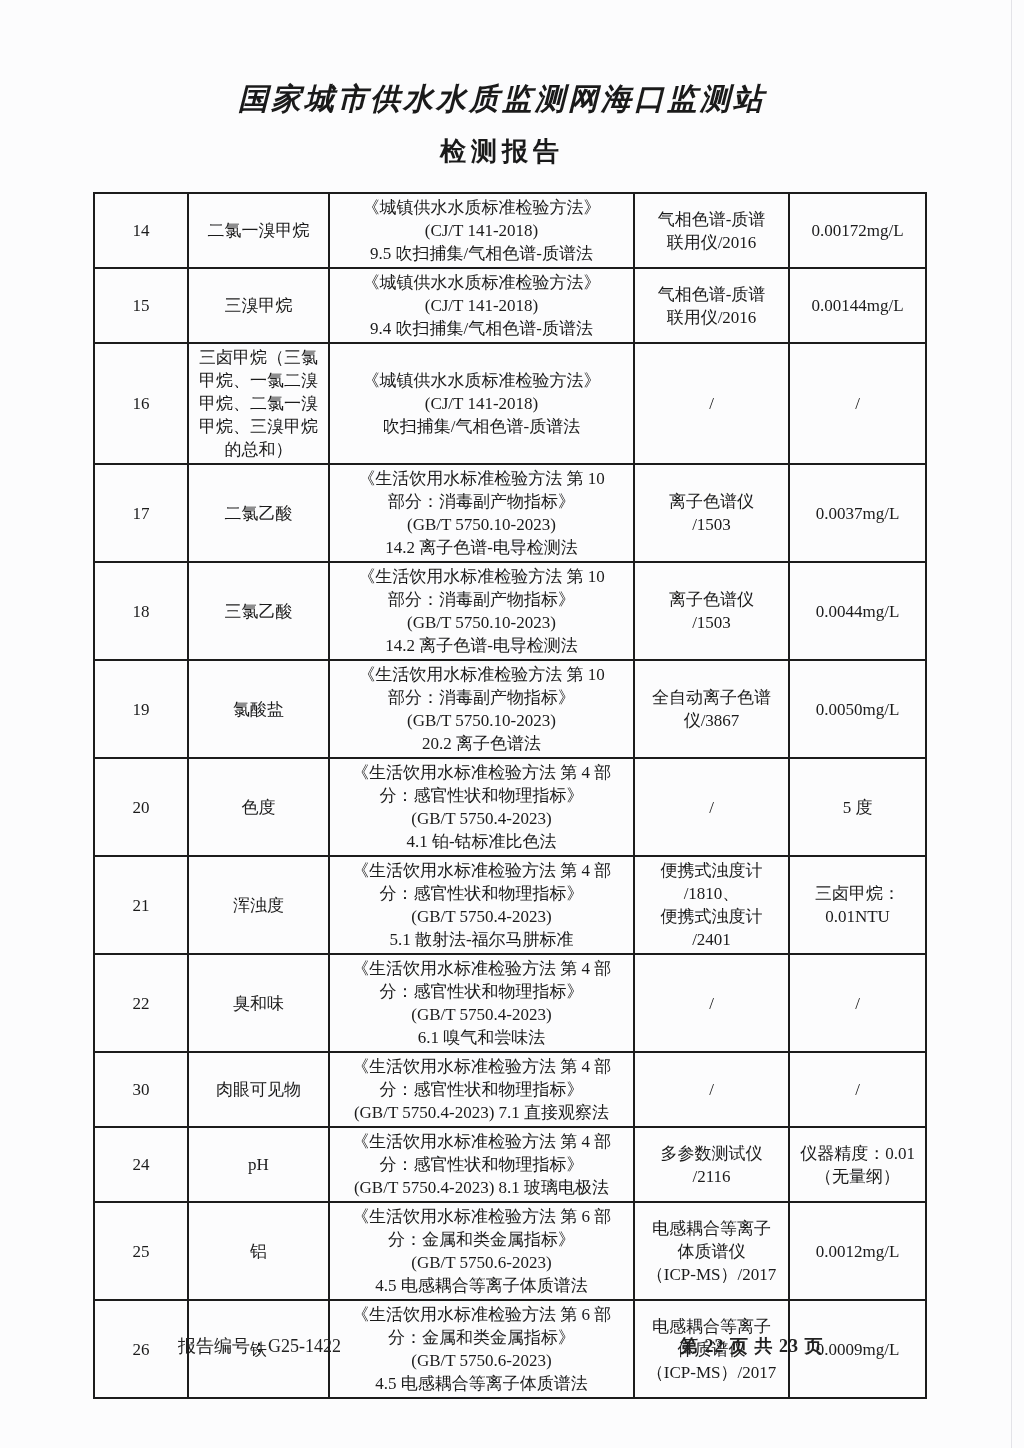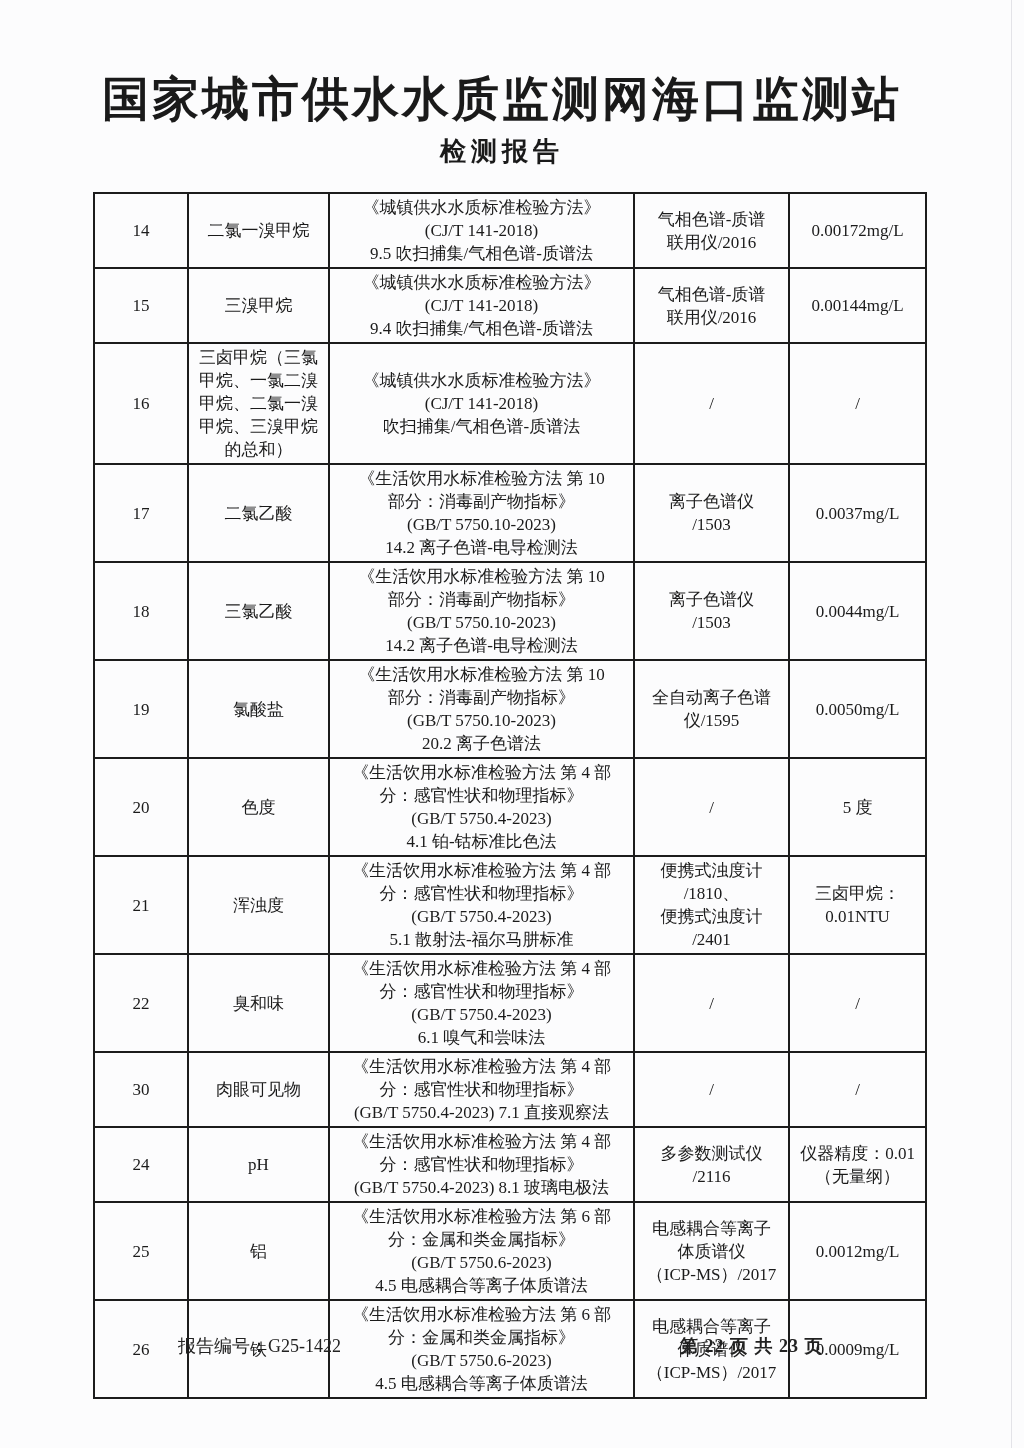--- a/index.html
+++ b/index.html
@@ -25,25 +25,26 @@
     background: #e3e3e8;
   }
   .title-block {
     position: absolute;
     top: 76px;
     left: 0;
     width: 1004px;
     text-align: center;
   }
   .title-line1 {
-    font-size: 47px;
+    font-size: 30px;
     font-weight: bold;
     letter-spacing: 3px;
     line-height: 46px;
     white-space: nowrap;
+    font-style: italic;
   }
   .title-line2 {
     font-size: 26px;
     font-weight: bold;
     letter-spacing: 5px;
     line-height: 46px;
     margin-top: 7px;
   }
   table.report {
     position: absolute;
@@ -163,21 +164,21 @@
         <td class="col-result">0.0044mg/L</td>
       </tr>
       <tr>
         <td class="col-no">19</td>
         <td class="col-item">氯酸盐</td>
         <td class="col-method">《生活饮用水标准检验方法 第 10
 部分：消毒副产物指标》
 (GB/T 5750.10-2023)
 20.2 离子色谱法</td>
         <td class="col-instrument">全自动离子色谱
-仪/1595</td>
+仪/3867</td>
         <td class="col-result">0.0050mg/L</td>
       </tr>
       <tr>
         <td class="col-no">20</td>
         <td class="col-item">色度</td>
         <td class="col-method">《生活饮用水标准检验方法 第 4 部
 分：感官性状和物理指标》
 (GB/T 5750.4-2023)
 4.1 铂-钴标准比色法</td>
         <td class="col-instrument">/</td>

